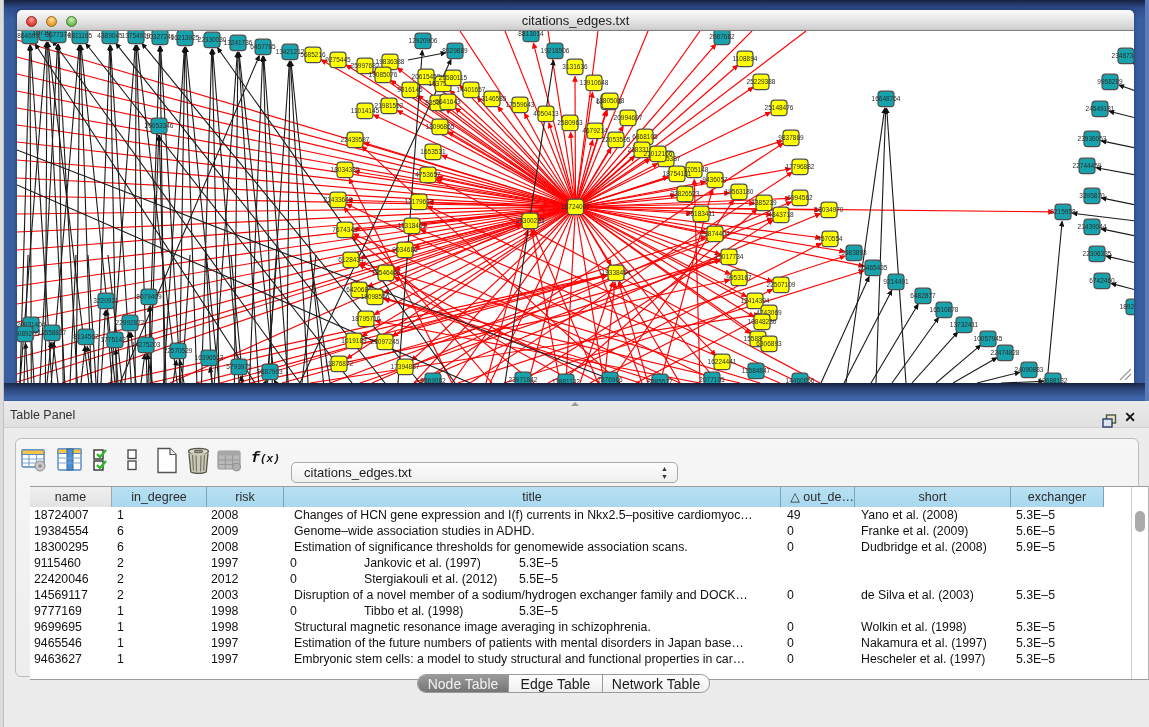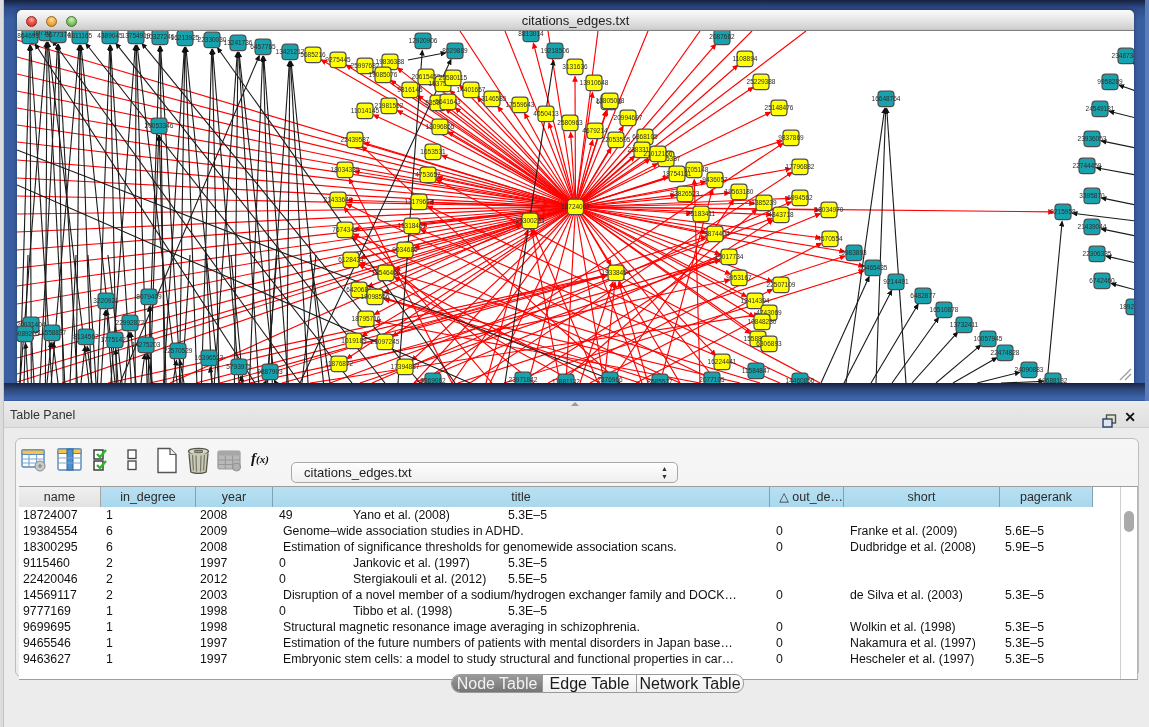--- a/index.html
+++ b/index.html
@@ -15,34 +15,34 @@
 #lgray{position:absolute;left:0;top:0;width:4px;height:727px;background:#dcdcdc;border-right:1px solid #c2c2c2;z-index:5}
 #panel{position:absolute;left:0;top:401px;width:1149px;height:326px;background:#ececec}
 #phead{position:absolute;left:0;top:1px;width:100%;height:26px;background:linear-gradient(#eaeaea,#e0e0e0);border-bottom:1px solid #cfcfcf;font-size:12.5px;color:#333;line-height:26px;padding-left:10px}
 #split{position:absolute;left:571px;top:0;width:0;height:0;border-left:4px solid transparent;border-right:4px solid transparent;border-bottom:4px solid #9a9a9a}
 #flicon{position:absolute;right:33px;top:9px;width:14px;height:13px}
 #xicon{position:absolute;right:13px;top:8px;font-size:14px;font-weight:bold;color:#111;line-height:14px}
 #box{position:absolute;left:15px;top:37px;width:1124px;height:239px;background:linear-gradient(#f6f6f6,#ededed);border:1px solid #bdbdbd;border-radius:6px}
 #tools{position:absolute;left:4px;top:8px;height:28px;width:100%}
 #dd{position:absolute;left:271px;top:15px;width:387px;height:21px;background:linear-gradient(#fdfdfd,#efefef);border:1px solid #a8a8a8;border-radius:5px;font-size:13px;color:#1d1d1d;line-height:19px;padding-left:12px}
 #dd .st{position:absolute;right:9px;top:2px;font-size:7px;color:#333;line-height:8px;letter-spacing:0}
-#tbl{position:absolute;left:3px;top:47px;width:1119px;height:194px;background:#fff;border-top:1px solid #9d9d9d;border-bottom:1px solid #9d9d9d;border-right:1px solid #b5b5b5;overflow:hidden}
+#tbl{position:absolute;left:14px;top:47px;width:1119px;height:194px;background:#fff;border-top:1px solid #9d9d9d;border-bottom:1px solid #9d9d9d;border-right:1px solid #b5b5b5;overflow:hidden}
 #thead{position:absolute;left:0;top:0;width:1101px;height:20px;display:flex;font-size:12.5px;color:#2b2b2b}
 #thead div{background:linear-gradient(#b9e0f2,#a8d8ee);border-right:1px solid #7fa3b5;text-align:center;line-height:20px;overflow:hidden;white-space:nowrap}
 #thead .h0{background:linear-gradient(#f0f0f0,#e2e2e2);border-right:1px solid #a5a5a5}
 #tbody{position:absolute;left:0;top:20px;width:1101px}
 .tr{display:flex;height:16px;font-size:12.3px;color:#111;white-space:nowrap}
 .tr div{overflow:hidden;line-height:16px}
 .c0{width:82px;padding-left:4px}.c1{width:95px;padding-left:5px}.c2{width:77px;padding-left:4px}
 .c3{width:497px;padding-left:10px}.c4{width:74px;padding-left:6px}.c5{width:156px;padding-left:6px}
 .c6{width:100px;padding-left:5px}
 .h0{width:82px}.h1{width:95px}.h2{width:77px}.h3{width:497px}.h4{width:74px}.h5{width:156px}.h6{width:93px}
 #sbar{position:absolute;right:0;top:0;width:17px;height:100%;background:#fff;border-left:1px solid #cfcfcf}
 #thumb{position:absolute;left:3px;top:24px;width:10px;height:21px;border-radius:5px;background:#aaa}
-#tabs{position:absolute;left:451px;top:273px;width:293px;height:19px;display:flex;border:1px solid #9a9a9a;border-radius:9px;overflow:hidden;font-size:16px;text-align:center;background:linear-gradient(#fff,#efefef)}
+#tabs{position:absolute;left:417px;top:273px;width:293px;height:19px;display:flex;border:1px solid #9a9a9a;border-radius:9px;overflow:hidden;font-size:14px;text-align:center;background:linear-gradient(#fff,#efefef)}
 #tabs .sel{width:90px;background:linear-gradient(#9b9b9b,#757575);color:#f2f2f2;line-height:18px}
 #tabs .t2{width:94px;border-left:1px solid #9a9a9a;color:#1a1a1a;line-height:18px}
 #tabs .t3{width:107px;border-left:1px solid #9a9a9a;color:#1a1a1a;line-height:18px}
 #status{position:absolute;left:0;bottom:0;width:100%;height:26px;font-size:11.5px;color:#222}
 #status span{position:absolute;right:33px;top:9px}
 #gdot{position:absolute;right:15px;top:8px;width:12px;height:12px;border-radius:50%;background:#2fc32f;border:1.5px solid #4c4c4c}
 .ticon{position:absolute;top:0}
 </style></head>
 <body>
 <div id="desk">
@@ -672,38 +672,39 @@
         <ellipse cx="12.5" cy="4.5" rx="4.5" ry="1.4" fill="#999" stroke="#55554a" stroke-width="1"></ellipse>
         <path d="M3 6.5 l1.8 18.5 q7.7 3 15.4 0 l1.8 -18.5" fill="#c9c9b6" stroke="#55554a" stroke-width="1.3"></path>
         <path d="M6.5 8 l1 15.5 M10 8.5 l.5 16 M15 8.5 l-.5 16 M18.5 8 l-1 15.5" stroke="#77776a" stroke-width="1.2" fill="none"></path>
       </svg>
       <svg class="ticon" style="left:197px" width="25" height="26" viewBox="0 0 25 26">
         <rect x="1" y="4" width="22" height="18" rx="1.5" fill="#b9b9b9" stroke="#999" stroke-width="1.2"></rect>
         <rect x="1" y="4" width="22" height="4.5" fill="#a7a7a7"></rect>
         <path d="M1 13 h22 M1 17.5 h22 M8.3 8.5 v13.5 M15.6 8.5 v13.5" stroke="#989898" stroke-width="1.1"></path>
         <circle cx="19.5" cy="20" r="4" fill="#b0b0b0" stroke="#909090"></circle>
       </svg>
-      <div style="position:absolute;left:231px;top:3px;font-family:Liberation Serif, serif;font-style:italic;font-weight:bold;font-size:15px;color:#111">f<span style="font-size:11px">(x)</span></div>
+      <div style="position:absolute;left:231px;top:3px;font-family:Liberation Mono, monospace;font-style:italic;font-weight:bold;font-size:15px;color:#111">f<span style="font-size:11px">(x)</span></div>
       <div id="dd">citations_edges.txt<div class="st">▲<br>▼</div></div>
     </div>
     <div id="tbl">
       <div id="thead">
           <div class="h0">name</div>
           <div class="h1">in_degree</div>
-          <div class="h2">year</div>
+          <div class="h2">risk</div>
           <div class="h3">title</div>
           <div class="h4" style="text-align:right;padding-left:5px">△ out_de…</div>
           <div class="h5">short</div>
-          <div class="h6">pagerank</div>
+          <div class="h6">exchanger</div>
         </div>
       <div id="tbody">
           <div class="tr">
             <div class="c0">18724007</div>
             <div class="c1">1</div>
             <div class="c2">2008</div>
+            <div class="c3">Changes of HCN gene expression and I(f) currents in Nkx2.5–positive cardiomyoc…</div>
             <div class="c4">49</div>
             <div class="c5">Yano et al. (2008)</div>
             <div class="c6">5.3E–5</div>
           </div>
           <div class="tr">
             <div class="c0">19384554</div>
             <div class="c1">6</div>
             <div class="c2">2009</div>
             <div class="c3">Genome–wide association studies in ADHD.</div>
             <div class="c4">0</div>

